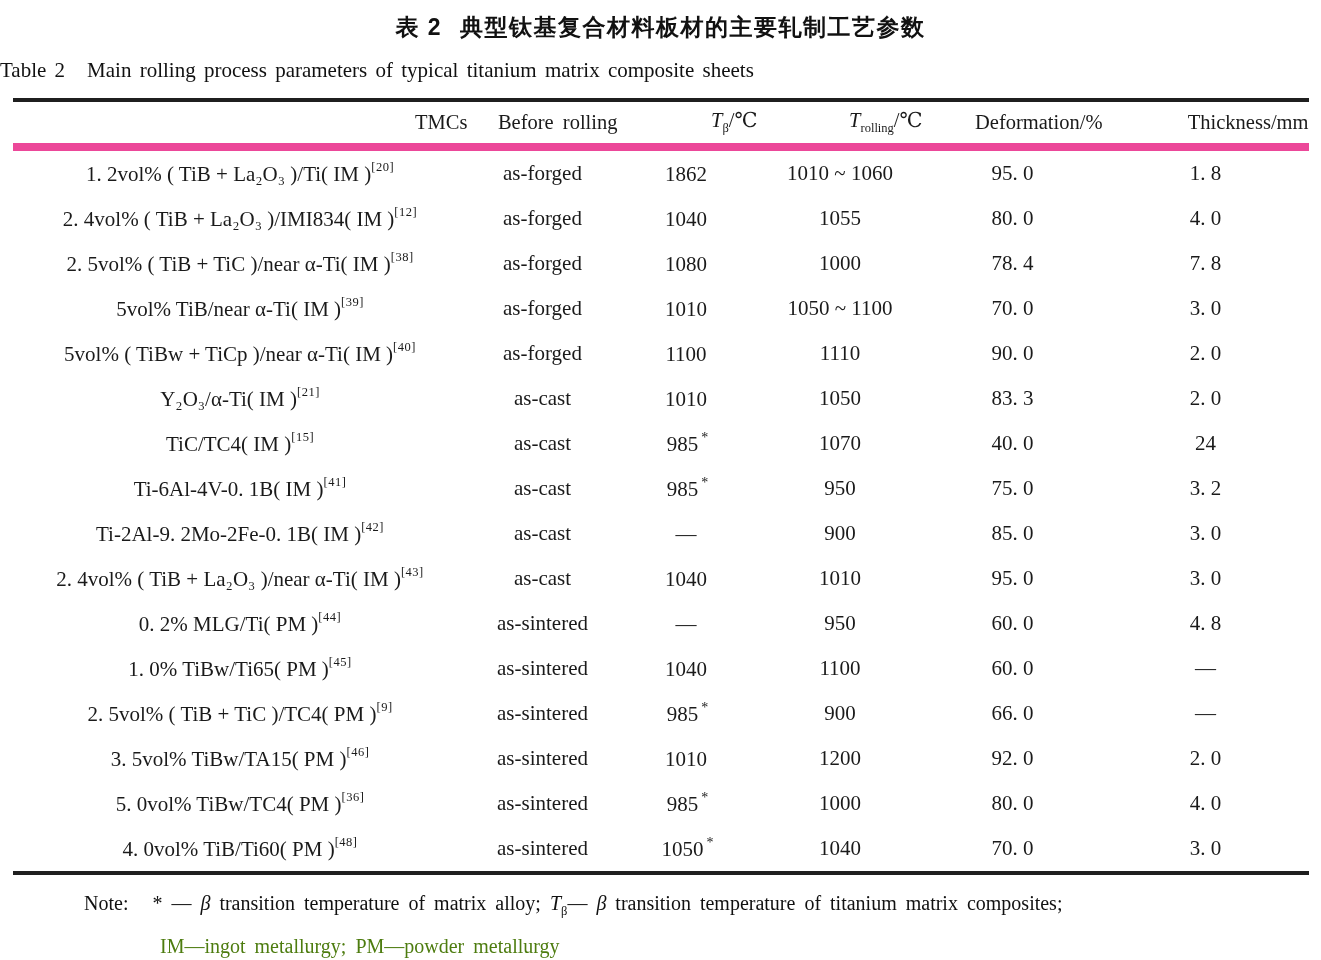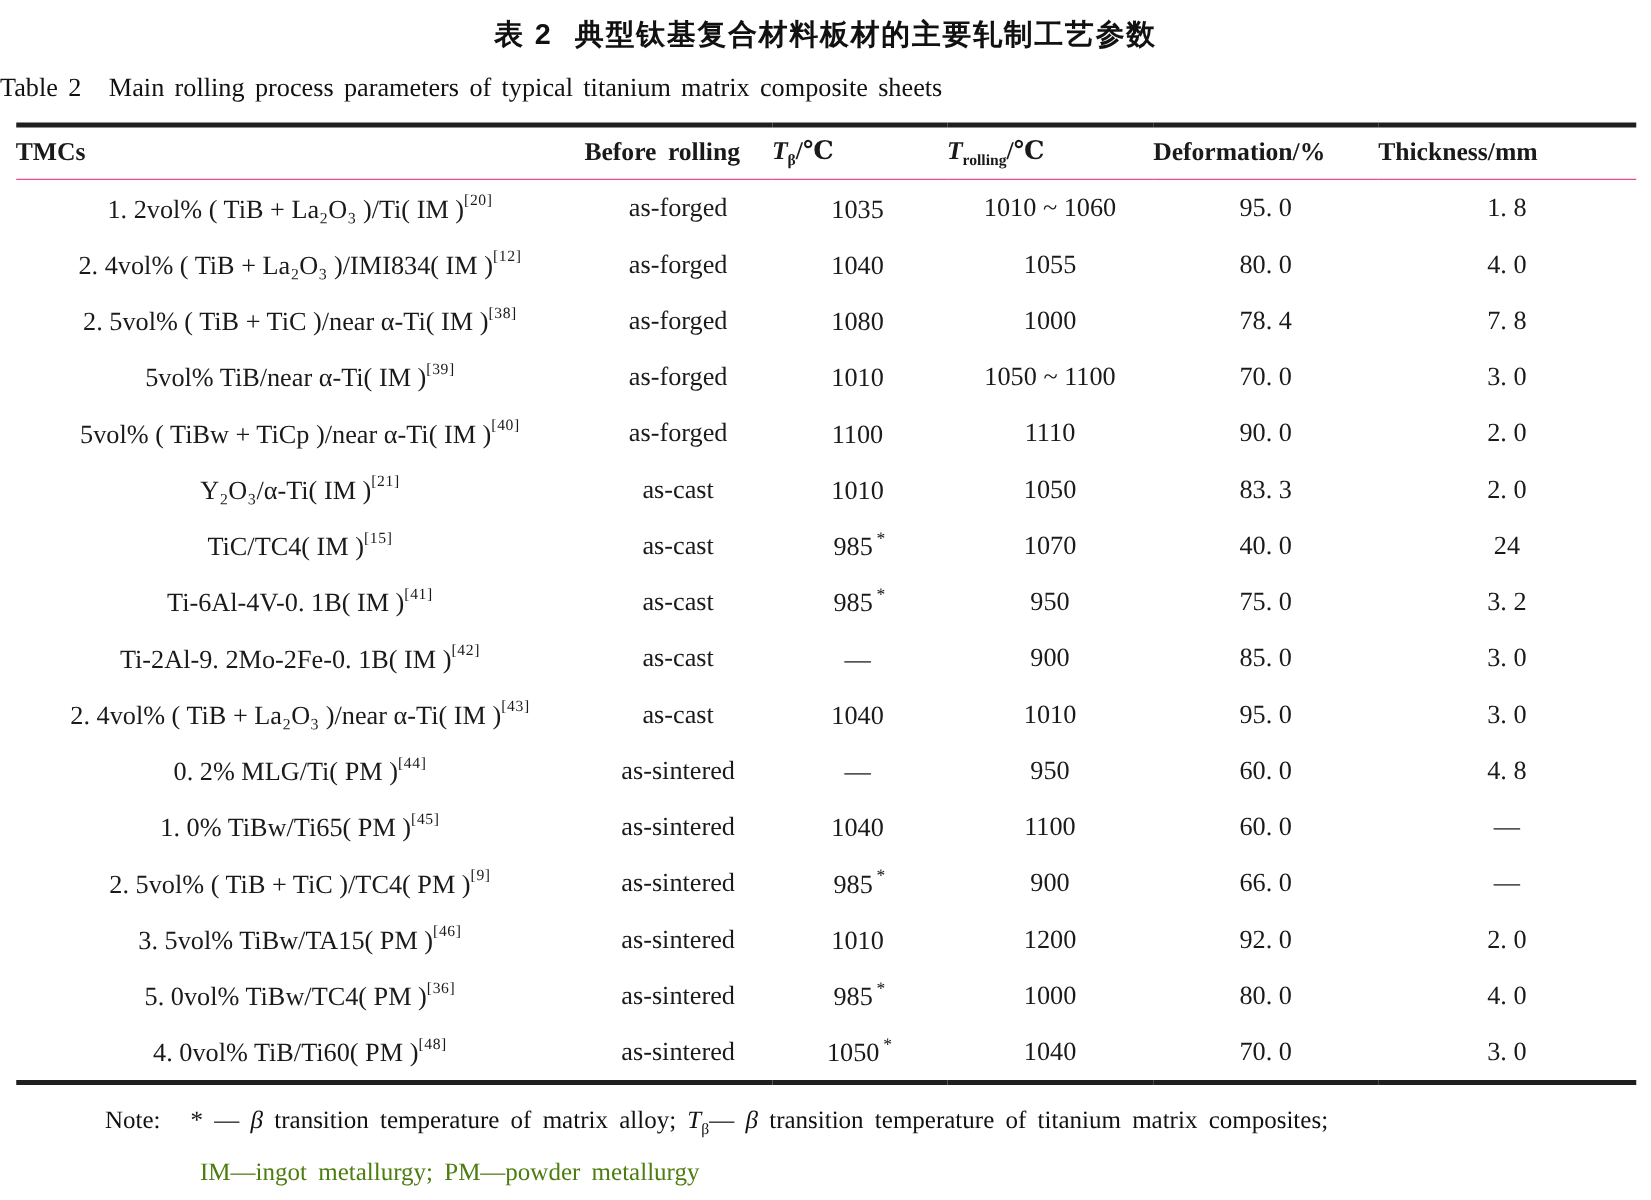--- a/index.html
+++ b/index.html
@@ -43,26 +43,26 @@
     border-top: 4px solid #1f1f1f;
     border-bottom: 4px solid #1f1f1f;
   }
   table.proc-table col.c-tmcs        { width: 455px; }
   table.proc-table col.c-before      { width: 150px; }
   table.proc-table col.c-tbeta       { width: 140px; }
   table.proc-table col.c-trolling    { width: 165px; }
   table.proc-table col.c-deformation { width: 180px; }
   table.proc-table col.c-thickness   { width: 206px; }
   table.proc-table th {
-    font-weight: bold;
+    font-weight: normal;
     font-size: 20.5px;
     height: 41px;
-    text-align: left;
+    text-align: right;
     word-spacing: 4px;
-    border-bottom: 1px solid #ec4899;
+    border-bottom: 8px solid #ec4899;
     padding: 0;
   }
   table.proc-table td {
     font-size: 21px;
     height: 45px;
     text-align: center;
     padding: 0;
     white-space: nowrap;
   }
   sub.hdr-sub { font-size: 12.5px; }
@@ -121,21 +121,21 @@
         <th><i class="sym">T</i><sub class="hdr-sub">β</sub><span>/℃</span></th>
         <th><i class="sym">T</i><sub class="hdr-sub">rolling</sub><span>/℃</span></th>
         <th>Deformation/%</th>
         <th>Thickness/mm</th>
       </tr>
     </thead>
     <tbody>
     <tr>
       <td><span>1. 2vol% ( TiB + La₂O₃ )/Ti( IM )</span><sup class="ref">[20]</sup></td>
       <td>as-forged</td>
-      <td><span>1035</span><sup class="star"></sup></td>
+      <td><span>1862</span><sup class="star"></sup></td>
       <td>1010 ~ 1060</td>
       <td>95. 0</td>
       <td>1. 8</td>
     </tr>
 
     <tr>
       <td><span>2. 4vol% ( TiB + La₂O₃ )/IMI834( IM )</span><sup class="ref">[12]</sup></td>
       <td>as-forged</td>
       <td><span>1040</span><sup class="star"></sup></td>
       <td>1055</td>

